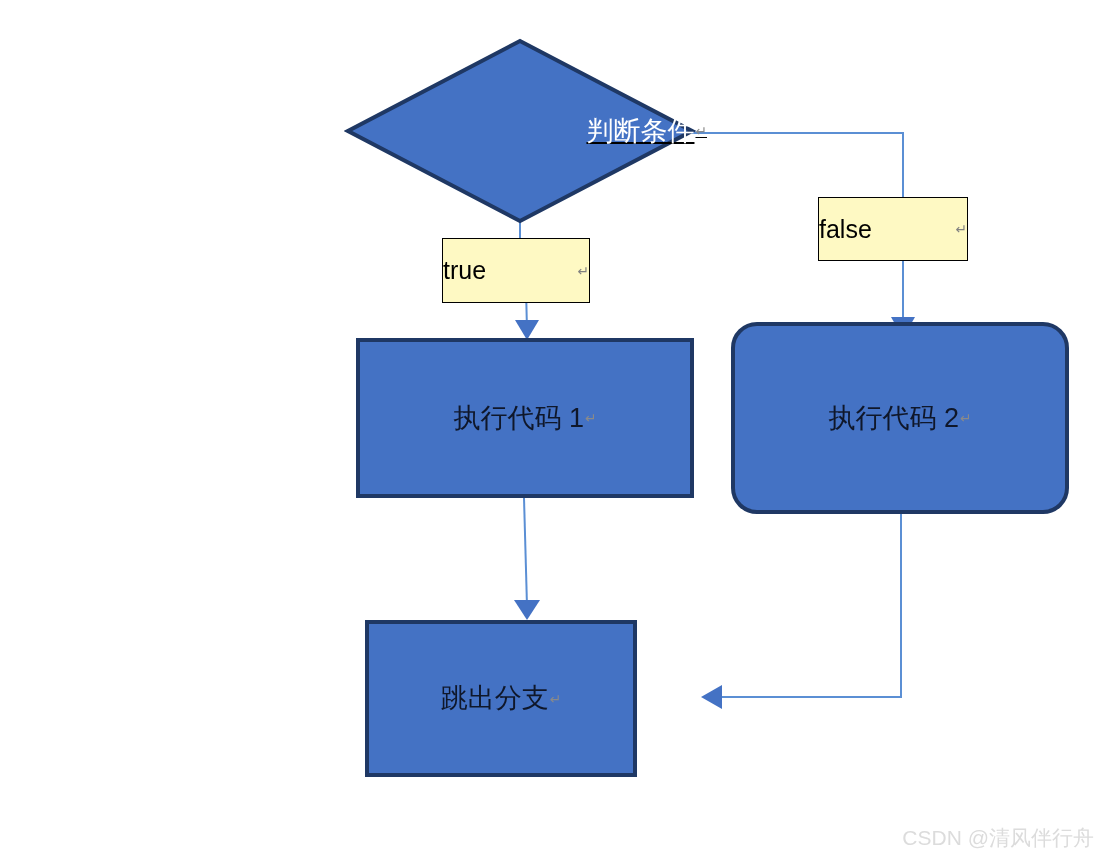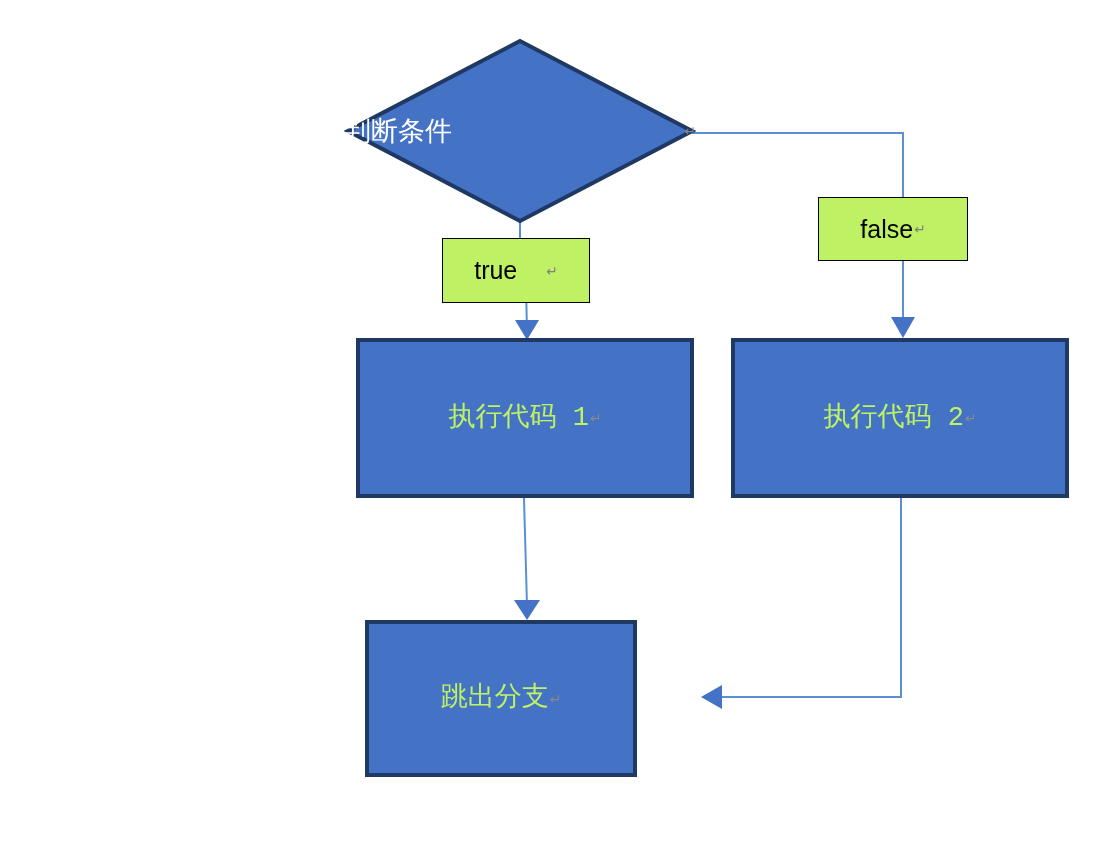--- a/index.html
+++ b/index.html
@@ -31,49 +31,50 @@
     box-sizing: border-box;
     display: flex;
     align-items: center;
     justify-content: center;
   }
   .proc {
     background: #4472C4;
     border: 4px solid #1F3864;
   }
   .proc .label {
-    color: #bef264;
+    color: #0f172a;
     font-size: 27px;
     line-height: 1;
     white-space: nowrap;
-    font-family: Liberation Mono, monospace;
   }
   .labelbox {
-    background: #bef264;
+    background: #fef9c3;
     border: 1.5px solid #000000;
+    justify-content: space-between;
   }
   .labelbox .label {
     color: #000000;
     font-size: 25px;
     line-height: 1;
     white-space: nowrap;
   }
   .diamond-wrap {
     position: absolute;
   }
   .diamond-text {
     position: absolute;
-    left: 0;
+    left: 11px;
     top: 0;
     width: 100%;
     height: 100%;
     display: flex;
     align-items: center;
-    justify-content: space-between;
+    justify-content: flex-end;
     pointer-events: none;
+    text-decoration: underline;
   }
   .diamond-text .label {
     color: #ffffff;
     font-size: 27px;
     line-height: 1;
     white-space: nowrap;
   }
   .pilcrow {
     color: #808080;
     font-size: 0.86em;
@@ -134,24 +135,25 @@
   <div class="node labelbox" style="left:818px; top:197px; width:150px; height:64px;">
     <span class="label">false</span>
       <span class="pilcrow">↵</span>
   </div>
 
   <div class="node proc" style="left:356px; top:338px; width:338px; height:160px;">
     <span class="label">执行代码 1</span>
       <span class="pilcrow">↵</span>
   </div>
 
-  <div class="node proc" style="left:731px; top:338px; width:338px; height:160px;">
+  <div class="node proc" style="left:731px; top:322px; width:338px; height:192px;border-radius:26px;">
     <span class="label">执行代码 2</span>
       <span class="pilcrow">↵</span>
   </div>
 
   <div class="node proc" style="left:365px; top:620px; width:272px; height:157px;">
     <span class="label">跳出分支</span>
       <span class="pilcrow">↵</span>
   </div>
 
+  <div id="watermark">CSDN @清风伴行舟</div>
 
 </div>
 
 </body></html>

